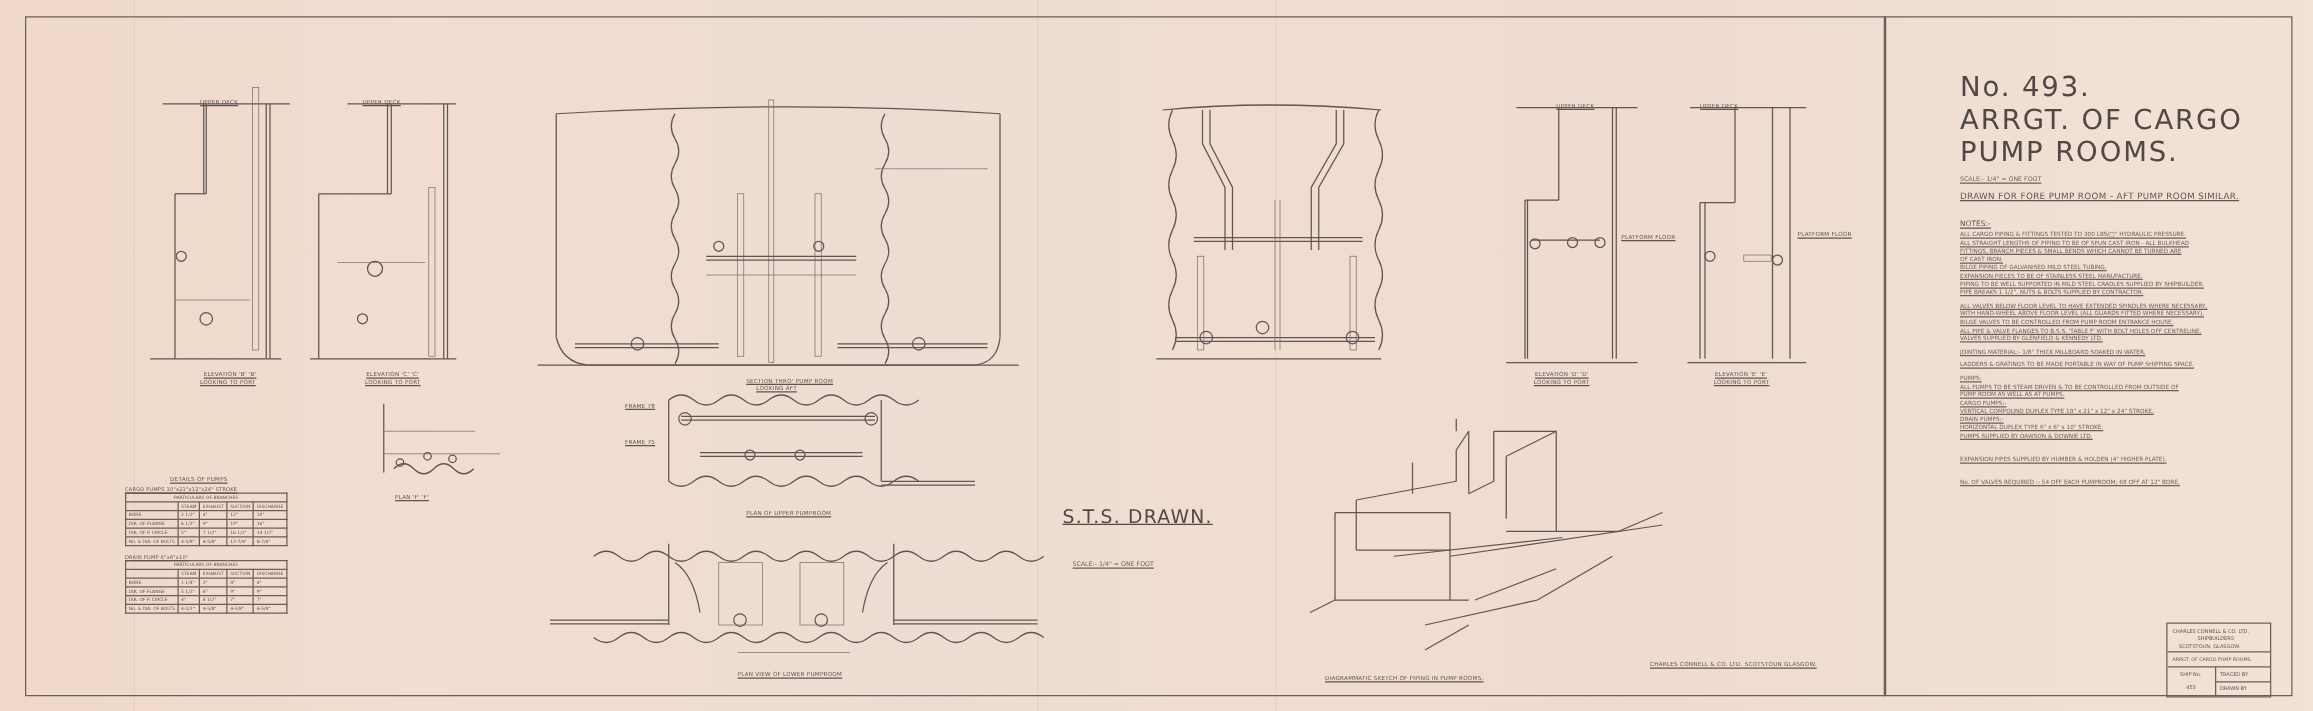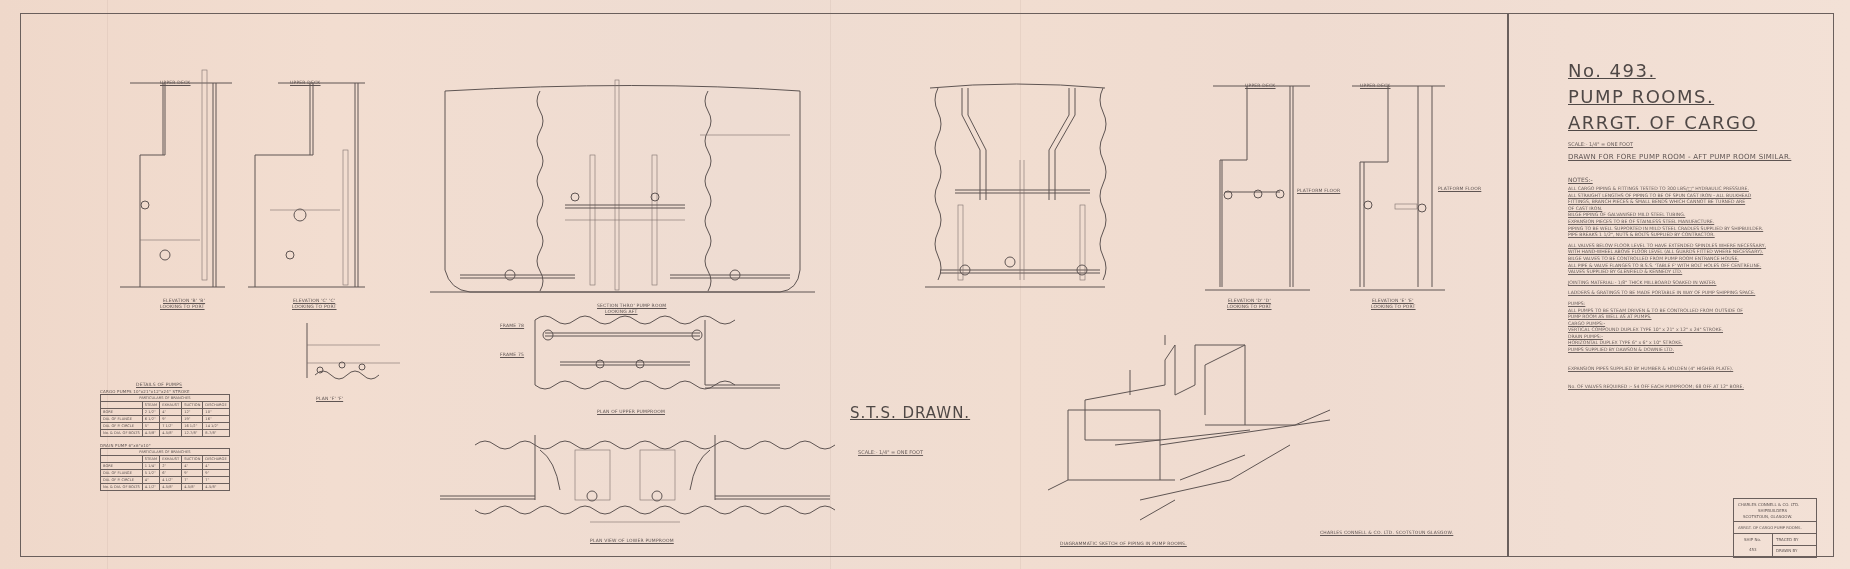--- a/index.html
+++ b/index.html
@@ -5,21 +5,21 @@
   html,body{margin:0;padding:0;}
   body{width:1850px;height:569px;overflow:hidden;background:#f3e6de;font-family:"DejaVu Sans",sans-serif;}
   .sheet{position:absolute;left:0;top:0;width:1850px;height:569px;
     background:linear-gradient(90deg,#efd8ca 0%,#f2ddd0 18%,#eedcd2 40%,#f1ddd0 55%,#efdbd0 70%,#f3e1d6 100%);}
   .fold{position:absolute;top:0;height:569px;width:1px;background:rgba(120,90,80,.08);}
   .frame{position:absolute;border:1.5px solid #6a5f5c;}
   .ink{stroke:#5f5553;fill:none;stroke-width:1;}
   .thin{stroke:#7d716d;fill:none;stroke-width:.6;}
   .lbl{position:absolute;color:#5e5452;font-size:4.5px;letter-spacing:.2px;white-space:nowrap;text-decoration:underline;}
   .title-block{position:absolute;color:#4f4846;font-family:"DejaVu Sans",sans-serif;}
-  .big{font-size:18px;letter-spacing:1.5px;text-decoration:underline;text-decoration-thickness:1px;line-height:26px;}
+  .big{font-size:22px;letter-spacing:1.5px;text-decoration-thickness:1px;line-height:26px;}
   .mid{font-size:15px;letter-spacing:1px;text-decoration:underline;text-decoration-thickness:1px;}
   .note{font-size:4.6px;color:#6a5f5c;text-decoration:underline;line-height:6.6px;white-space:nowrap;}
   .note-head{font-size:6px;color:#5e5452;text-decoration:underline;}
   .drawn{font-size:7px;color:#5e5452;text-decoration:underline;letter-spacing:.3px;}
   .scale{font-size:5px;color:#6a5f5c;text-decoration:underline;}
   .tb{position:absolute;border:1px solid #6a5f5c;font-size:5px;color:#5e5452;}
   .tb div{position:absolute;white-space:nowrap;}
   table.det{border-collapse:collapse;font-size:3.6px;color:#5e5452;}
   table.det td{border:.6px solid #6a5f5c;padding:0 2px;height:6px;}
 </style>
@@ -336,22 +336,22 @@
             <td>4-5/8"</td>
             <td>4-5/8"</td>
             <td>4-5/8"</td>
           </tr>
     </tbody>
       </table>
   </div>
 
   <div class="title-block" style="left:1568px;top:58px">
     <div class="big">No. 493.</div>
+    <div class="big">ARRGT. OF CARGO</div>
     <div class="big">PUMP ROOMS.</div>
-    <div class="big">ARRGT. OF CARGO</div>
   </div>
   <div class="scale" style="position:absolute;left:1568px;top:141px">SCALE:- 1/4" = ONE FOOT</div>
   <div class="drawn" style="position:absolute;left:1568px;top:153px">DRAWN FOR FORE PUMP ROOM - AFT PUMP ROOM SIMILAR.</div>
 
   <div class="note-head" style="position:absolute;left:1568px;top:176px">NOTES:-</div>
   <div style="position:absolute;left:1568px;top:186px">
     <div class="note">ALL CARGO PIPING &amp; FITTINGS TESTED TO 300 LBS/□" HYDRAULIC PRESSURE.</div>
     <div class="note">ALL STRAIGHT LENGTHS OF PIPING TO BE OF SPUN CAST IRON - ALL BULKHEAD</div>
     <div class="note">FITTINGS, BRANCH PIECES &amp; SMALL BENDS WHICH CANNOT BE TURNED ARE</div>
     <div class="note">OF CAST IRON.</div>

